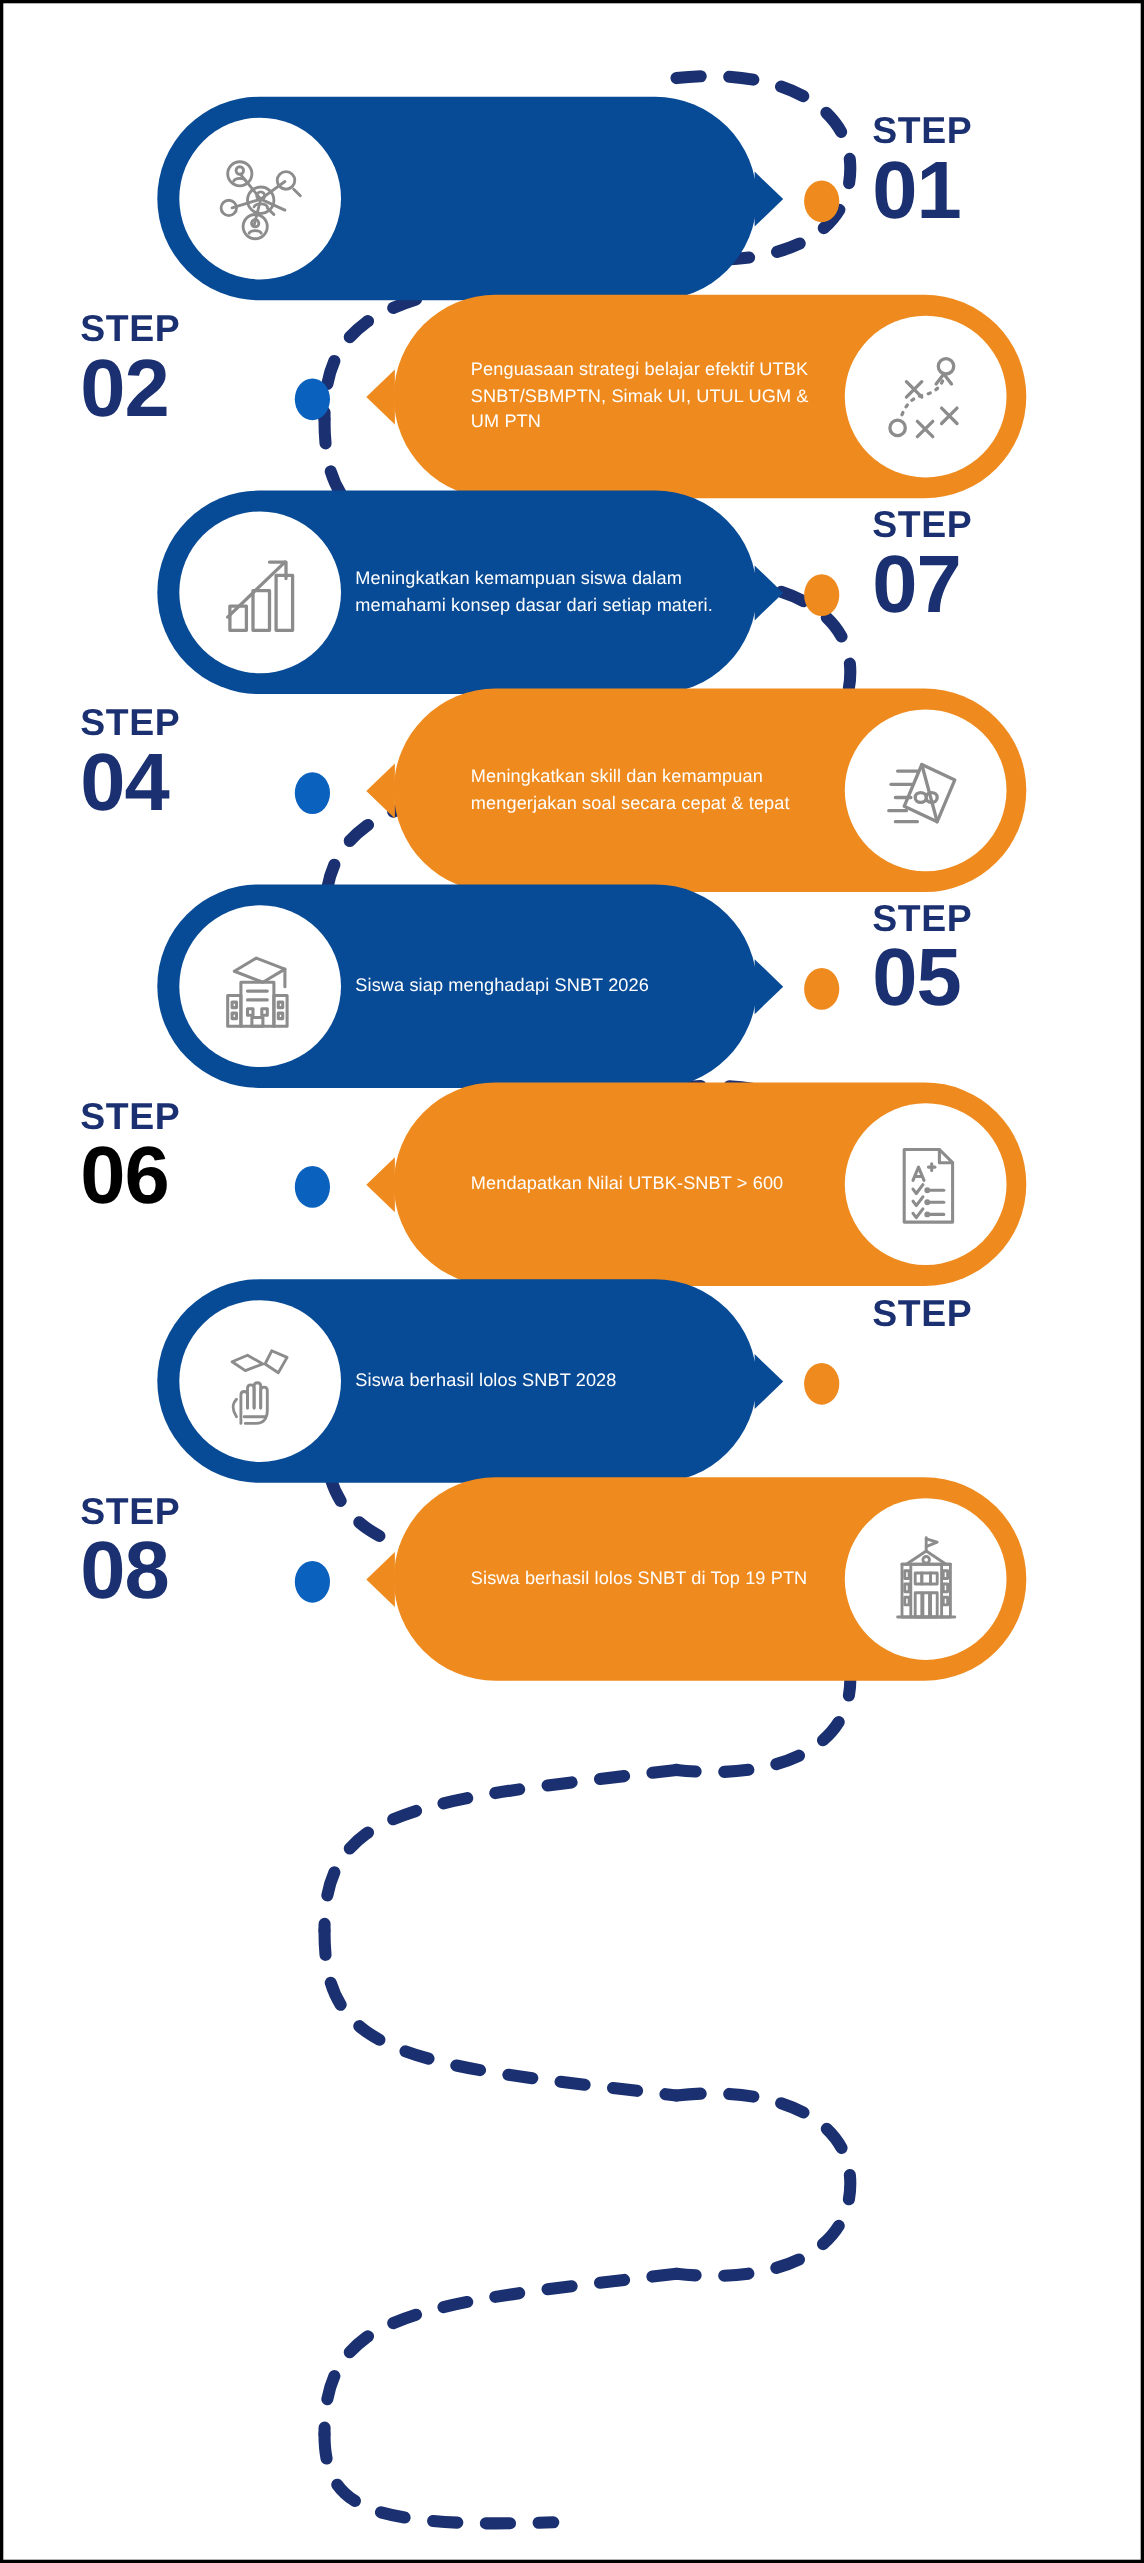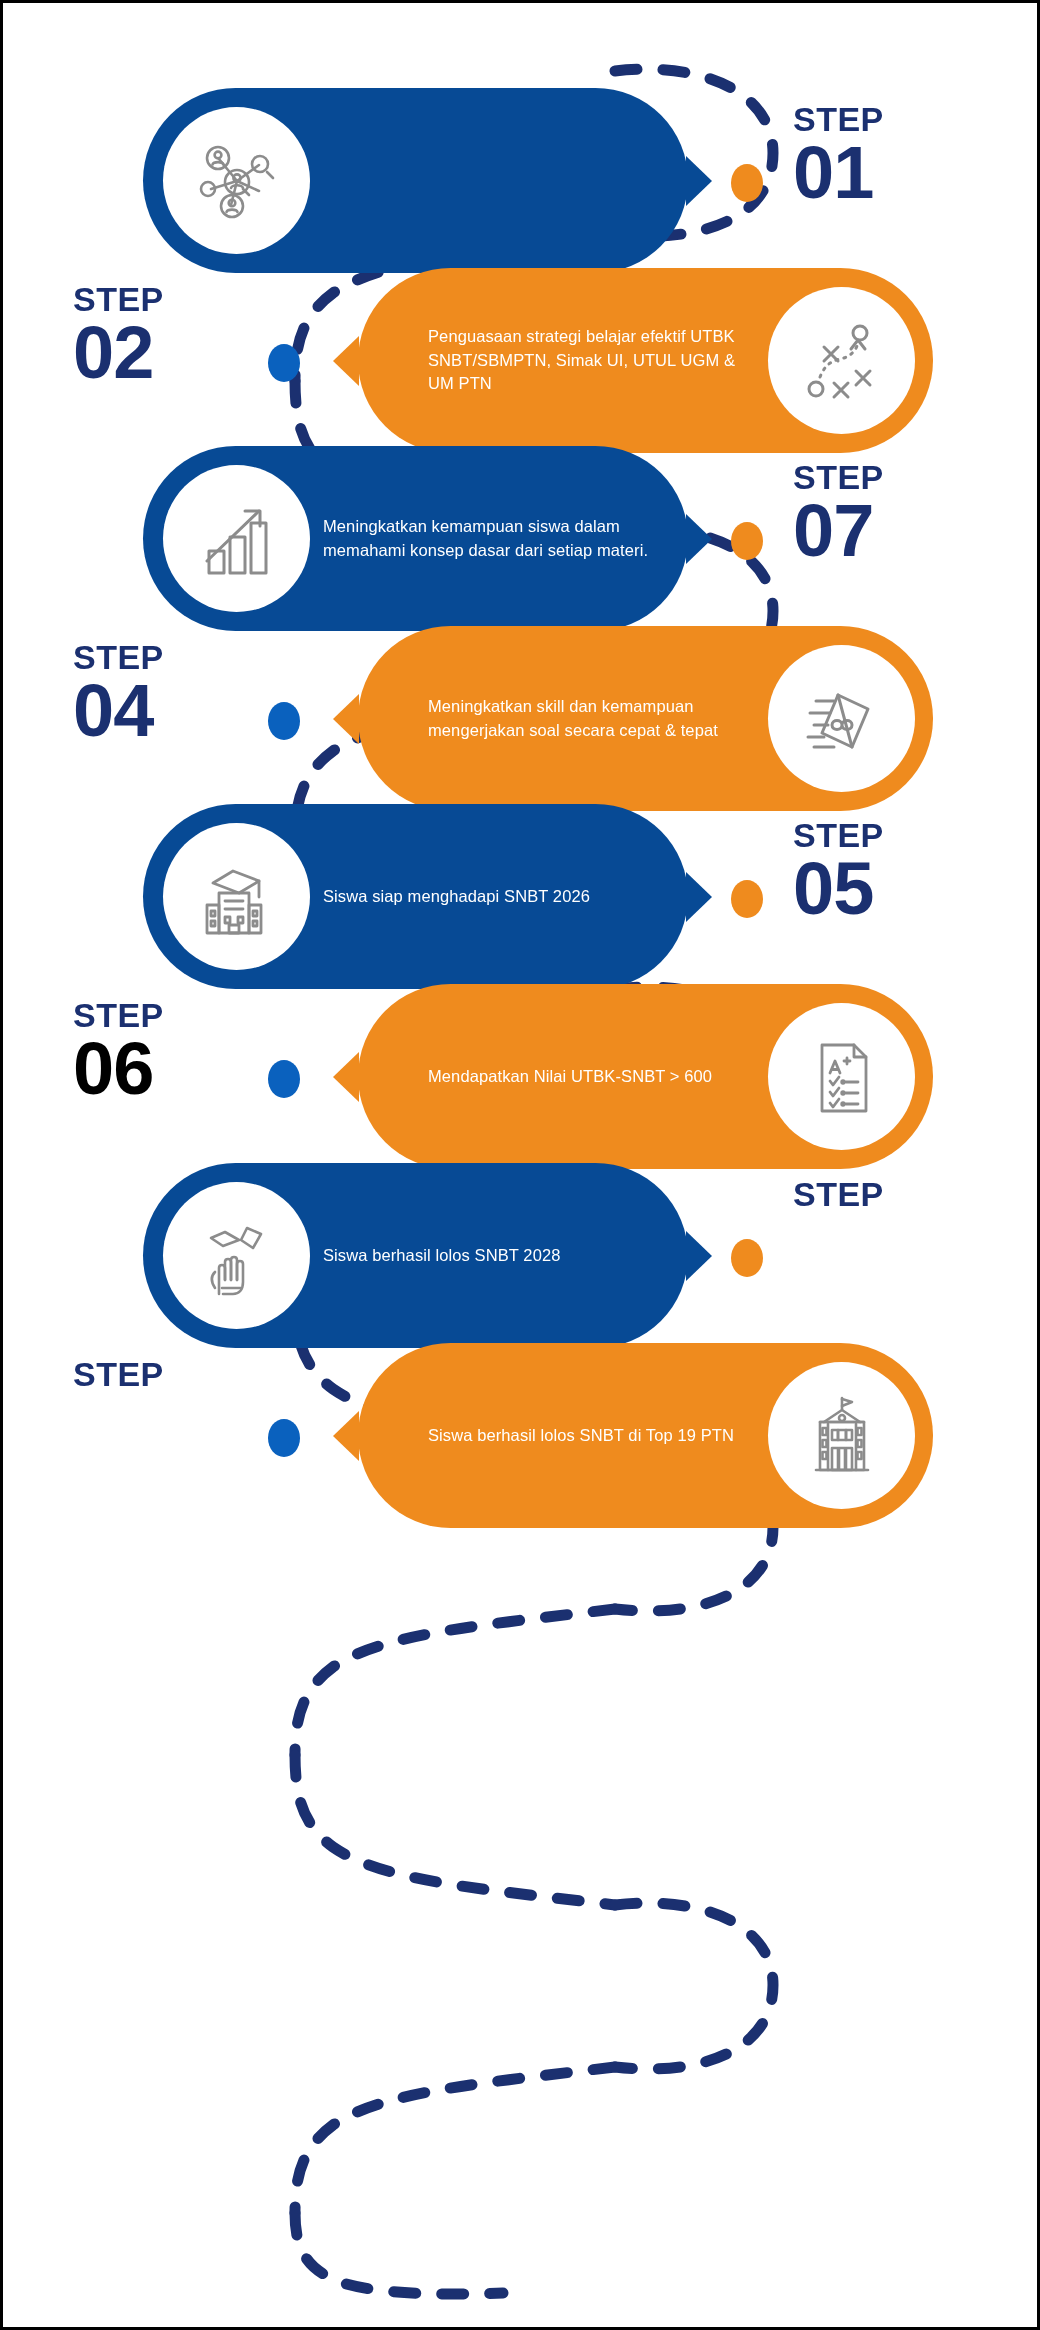--- a/index.html
+++ b/index.html
@@ -415,17 +415,18 @@
             <rect x="38" y="60" width="6" height="22"></rect>
             <rect x="52" y="60" width="6" height="22"></rect>
             <rect x="45" y="60" width="6" height="22"></rect>
           </g>
         </svg>
       </div>
       <div class="pill-text">Siswa berhasil lolos SNBT di Top 19 PTN</div>
       <div class="path-dot" style="background: rgb(10, 97, 190);"></div>
       <div class="step-label">
         <div class="step-word" style="color: rgb(27, 48, 112);">STEP</div>
+        <div class="step-num" style="color: rgb(27, 48, 112);">08</div>
       </div>
     </div>
 
   </div>
 </div>
 
 </body></html>

